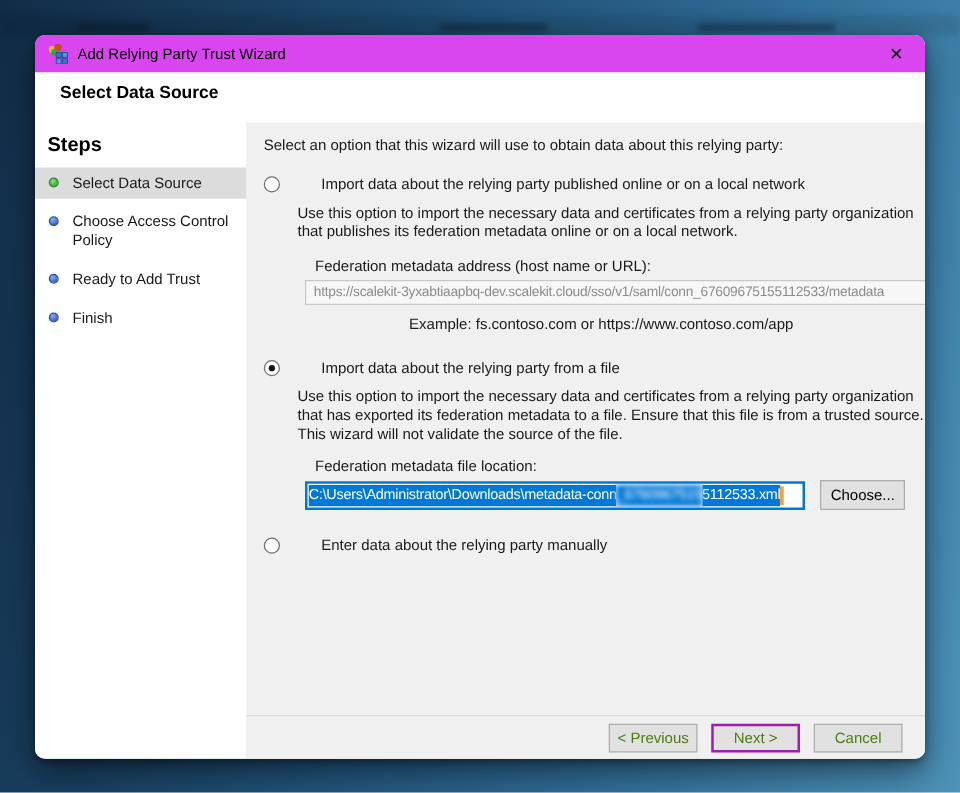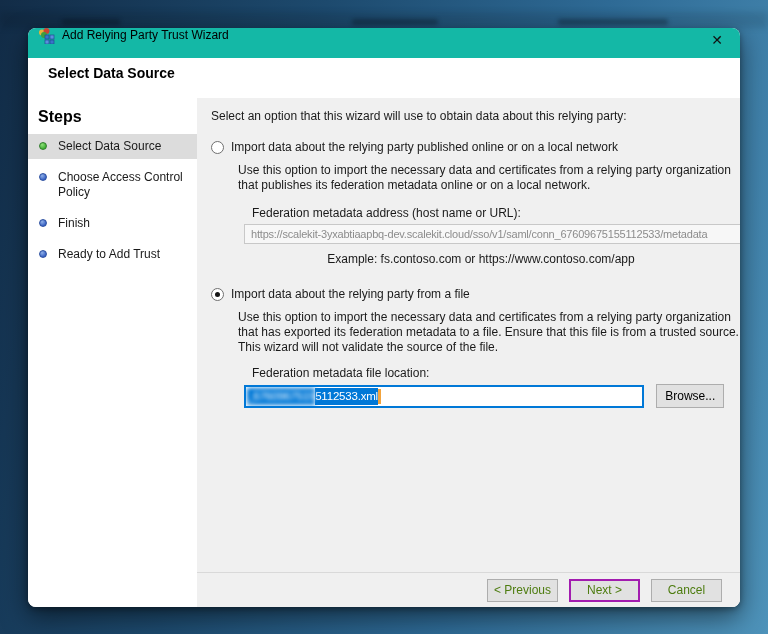--- a/index.html
+++ b/index.html
@@ -16,21 +16,21 @@
   .ghost.g2 { left:352px; top:19px; width:86px; height:6px; }
   .ghost.g3 { left:558px; top:19px; width:110px; height:6px; }
   .ghost.band { left:0; top:12px; width:768px; height:16px; background:rgba(0,0,0,.10); filter:blur(3px); }
 
   .dialog {
     position:absolute; left:28px; top:28px; width:712px; height:579px;
     background:#fff; border-radius:8px; overflow:hidden;
     box-shadow:0 10px 26px rgba(0,0,0,.5), 0 2px 6px rgba(0,0,0,.35);
     display:flex; flex-direction:column;
   }
-  .titlebar { height:30px; display:flex; padding:0 8px 0 10px; background:#14b8a6; flex:0 0 auto; }
+  .titlebar { height:30px; display:flex; align-items:center; padding:0 8px 0 10px; background:#d946ef; flex:0 0 auto; }
   .titlebar .wicon { width:17px; height:16px; margin-right:7px; flex:0 0 auto; }
   .titlebar .title { font-size:12px; color:#000; }
   .close-btn {
     margin-left:auto; width:30px; height:24px; display:flex; align-items:center; justify-content:center;
     font-size:14px; color:#111; cursor:default; background:transparent; border:none;
     font-family:"Liberation Sans", sans-serif;
   }
   .heading-band { height:40px; padding:7px 0 0 20px; background:#fff; flex:0 0 auto; }
   .heading { font-size:14px; font-weight:bold; color:#000; }
 
@@ -46,21 +46,21 @@
   .bullet.done { background:radial-gradient(circle at 35% 30%, #8fe07a, #3faf33 70%); border:1px solid #2f7d2b; }
   .bullet.todo { background:radial-gradient(circle at 35% 30%, #8fb0e8, #3a63c4 70%); border:1px solid #2b4fa0; }
   .step-item.current { background:#dcdcdc; }
   .step-item.link { color:#3533cd; }
 
   
   .content-col { flex:1 1 auto; display:flex; flex-direction:column; background:#f0f0f0; min-width:0; }
   .content-main { flex:1 1 auto; padding:11px 16px 0 14px; }
   .intro { margin-bottom:14px; }
 
-  .opt-row { display:flex; align-items:flex-start; margin-top:17px; }
+  .opt-row { display:flex; align-items:flex-start; margin-top:17px;gap:26px; }
   .radio {
     width:13px; height:13px; border:1px solid #707070; border-radius:50%; background:#fff;
     position:relative; flex:0 0 auto; margin-top:1px;
   }
   .radio.selected::after { content:""; position:absolute; inset:3px; background:#151515; border-radius:50%; }
   .opt-label { margin-left:7px; }
 
   .opt-desc { margin:9px 0 0 27px; width:506px; line-height:15px; }
   .field-label { margin:13px 0 0 41px; }
 
@@ -130,25 +130,25 @@
       <div class="step-item current">
         <span class="bullet done"></span>
         <span>Select Data Source</span>
       </div>
       <div class="step-item">
         <span class="bullet todo"></span>
         <span>Choose Access Control Policy</span>
       </div>
       <div class="step-item">
         <span class="bullet todo"></span>
-        <span>Finish</span>
+        <span>Ready to Add Trust</span>
       </div>
       <div class="step-item">
         <span class="bullet todo"></span>
-        <span>Ready to Add Trust</span>
+        <span>Finish</span>
       </div>
     </div>
 
     <div class="content-col">
       <div class="content-main">
 
         <div class="intro">Select an option that this wizard will use to obtain data about this relying party:</div>
 
         <div class="opt-row">
           <span class="radio"></span>
@@ -160,27 +160,32 @@
         <div class="example">Example: fs.contoso.com or https://www.contoso.com/app</div>
 
         <div class="opt-row" style="margin-top:21px;">
           <span class="radio selected"></span>
           <span class="opt-label">Import data about the relying party from a file</span>
         </div>
         <div class="opt-desc">Use this option to import the necessary data and certificates from a relying party organization that has exported its federation metadata to a file. Ensure that this file is from a trusted source.  This wizard will not validate the source of the file.</div>
         <div class="field-label" style="margin-top:11px;">Federation metadata file location:</div>
         <div class="file-row">
           <div class="file-field">
+            <span class="sel">C:\Users\Administrator\Downloads\metadata-conn</span>
               <span class="sel blurred">_6760967515</span>
               <span class="sel">5112533.xml</span>
             <span class="caret"></span>
           </div>
-          <button class="browse-btn">Browse...</button>
+          <button class="browse-btn">Choose...</button>
         </div>
 
+        <div class="opt-row" style="margin-top:21px;">
+          <span class="radio"></span>
+          <span class="opt-label">Enter data about the relying party manually</span>
+        </div>
 
       </div>
 
       <div class="footer">
         <button class="nav-btn">&lt; Previous</button>
         <button class="nav-btn default">Next &gt;</button>
         <button class="nav-btn">Cancel</button>
       </div>
     </div>
 

